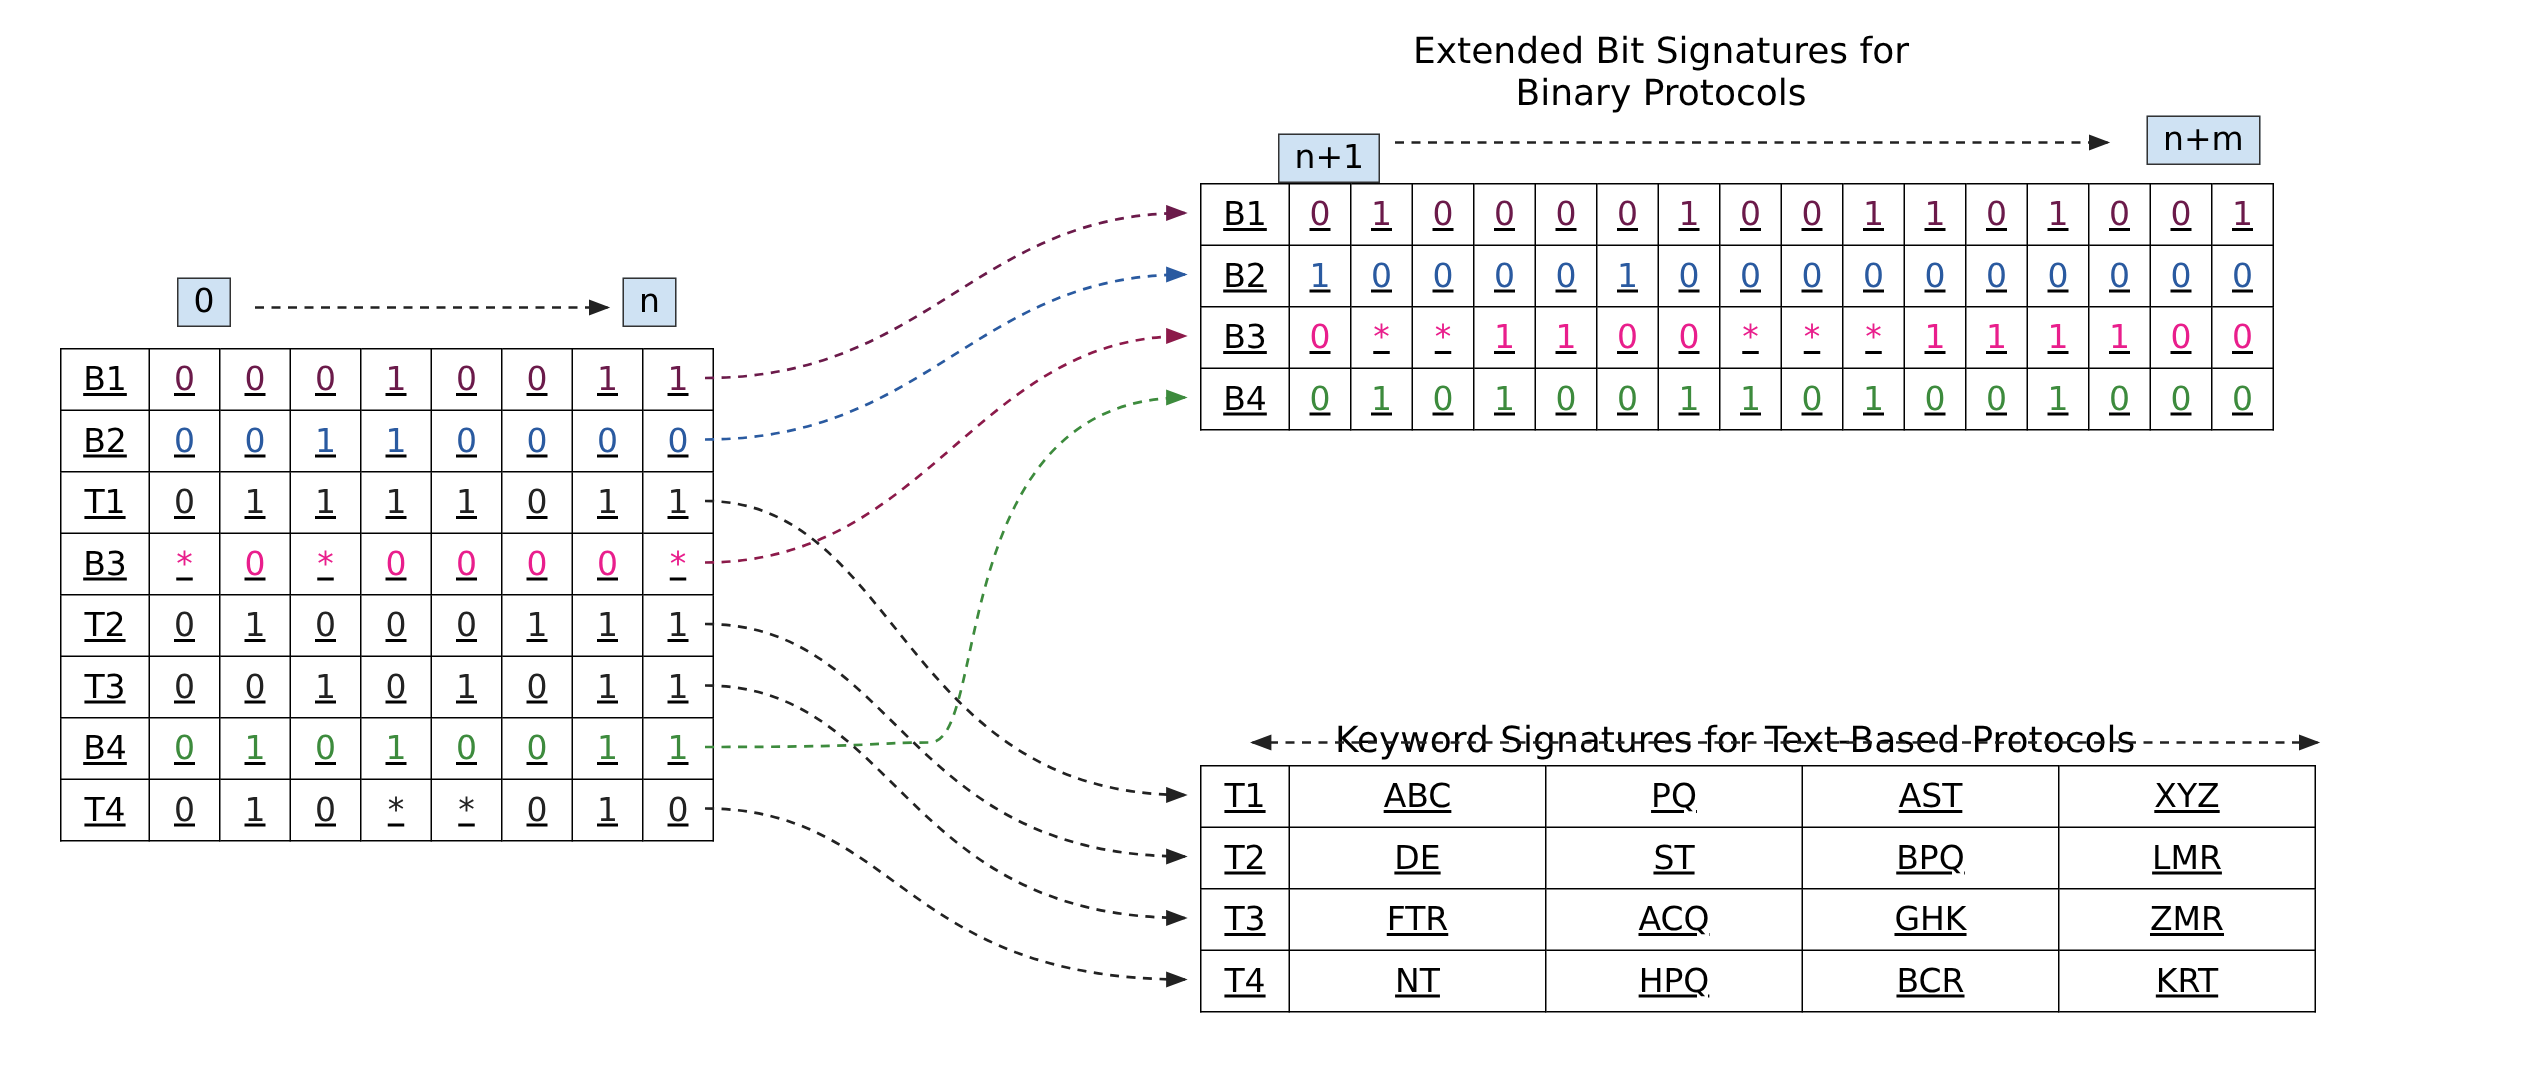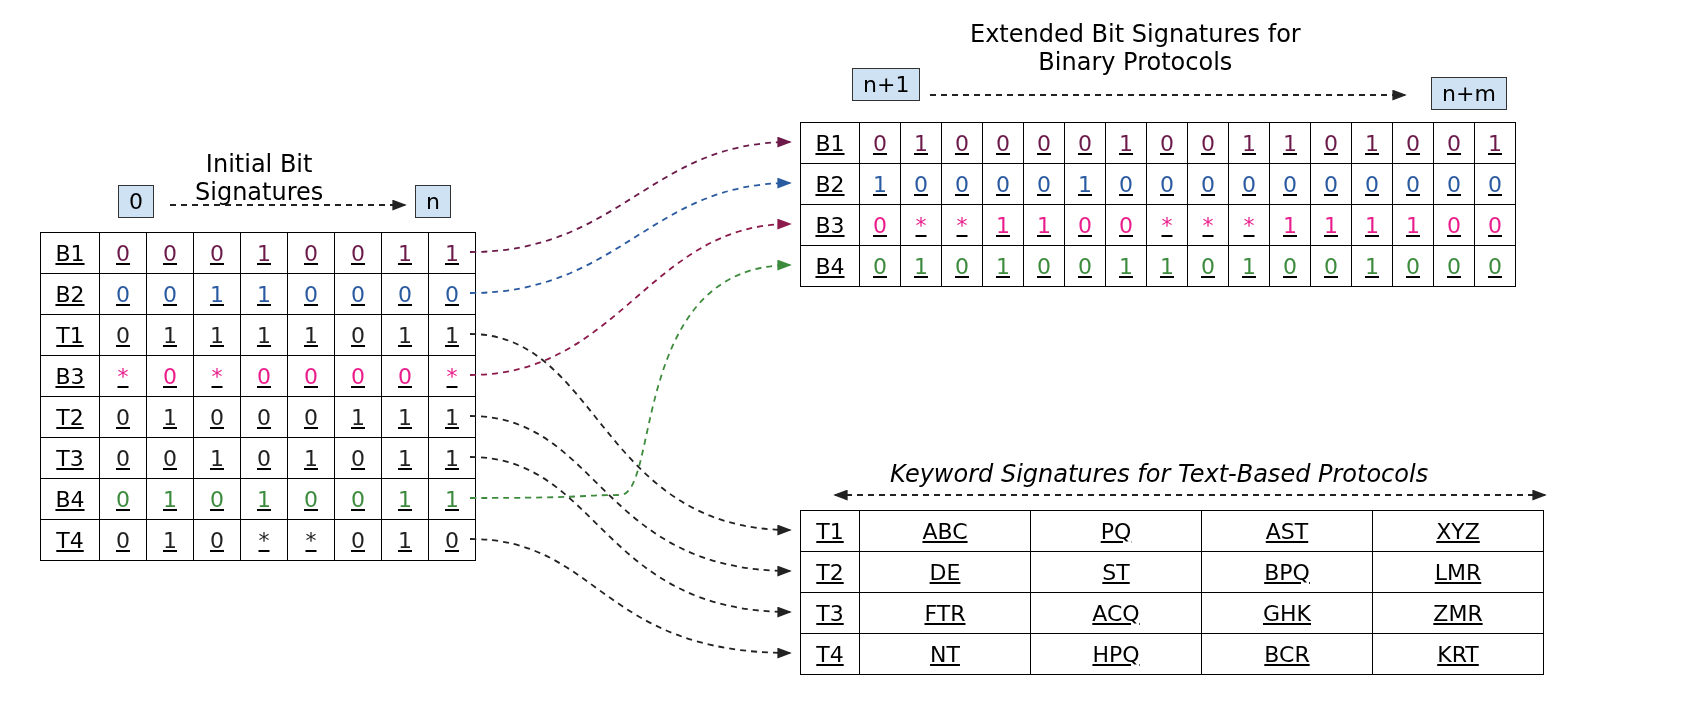--- a/index.html
+++ b/index.html
@@ -68,29 +68,27 @@
       width: 1650px;
       height: 680px;
       pointer-events: none;
     }
   </style>
 </head>
 <body>
 
 <div class="container">
 
-  <div class="title" style="left:175px; top:130px; text-align:center; white-space:pre;">Initial Bit
-Signatures</div>
-  <div class="title" style="left:950px; top:0px; text-align:center; white-space:pre;">Extended Bit Signatures for
+  <div class="title" style="left:922px; top:0px; text-align:center; white-space:pre;">Extended Bit Signatures for
 Binary Protocols</div>
-  <div class="title" style="left:870px; top:440px; text-align:left;font-style:italic;">Keyword Signatures for Text-Based Protocols</div>
+  <div class="title" style="left:870px; top:459px; text-align:left;">Keyword Signatures for Text-Based Protocols</div>
 
   <div class="box-label" style="left:98px; top:165px;">0</div>
   <div class="box-label" style="left:395px; top:165px;">n</div>
-  <div class="box-label" style="left:832px; top:48px;">n+1</div>
+  <div class="box-label" style="left:832px; top:69px;">n+1</div>
   <div class="box-label" style="left:1395px; top:57px;margin-left:16px;">n+m</div>
 
   <table class="initial-table" style="left:20px; top:212px;">
     <tbody id="initial-body">
         <tr>
           <td>B1</td>
           <td class="c-b1">0</td>
           <td class="c-b1">0</td>
           <td class="c-b1">0</td>
           <td class="c-b1">1</td>

